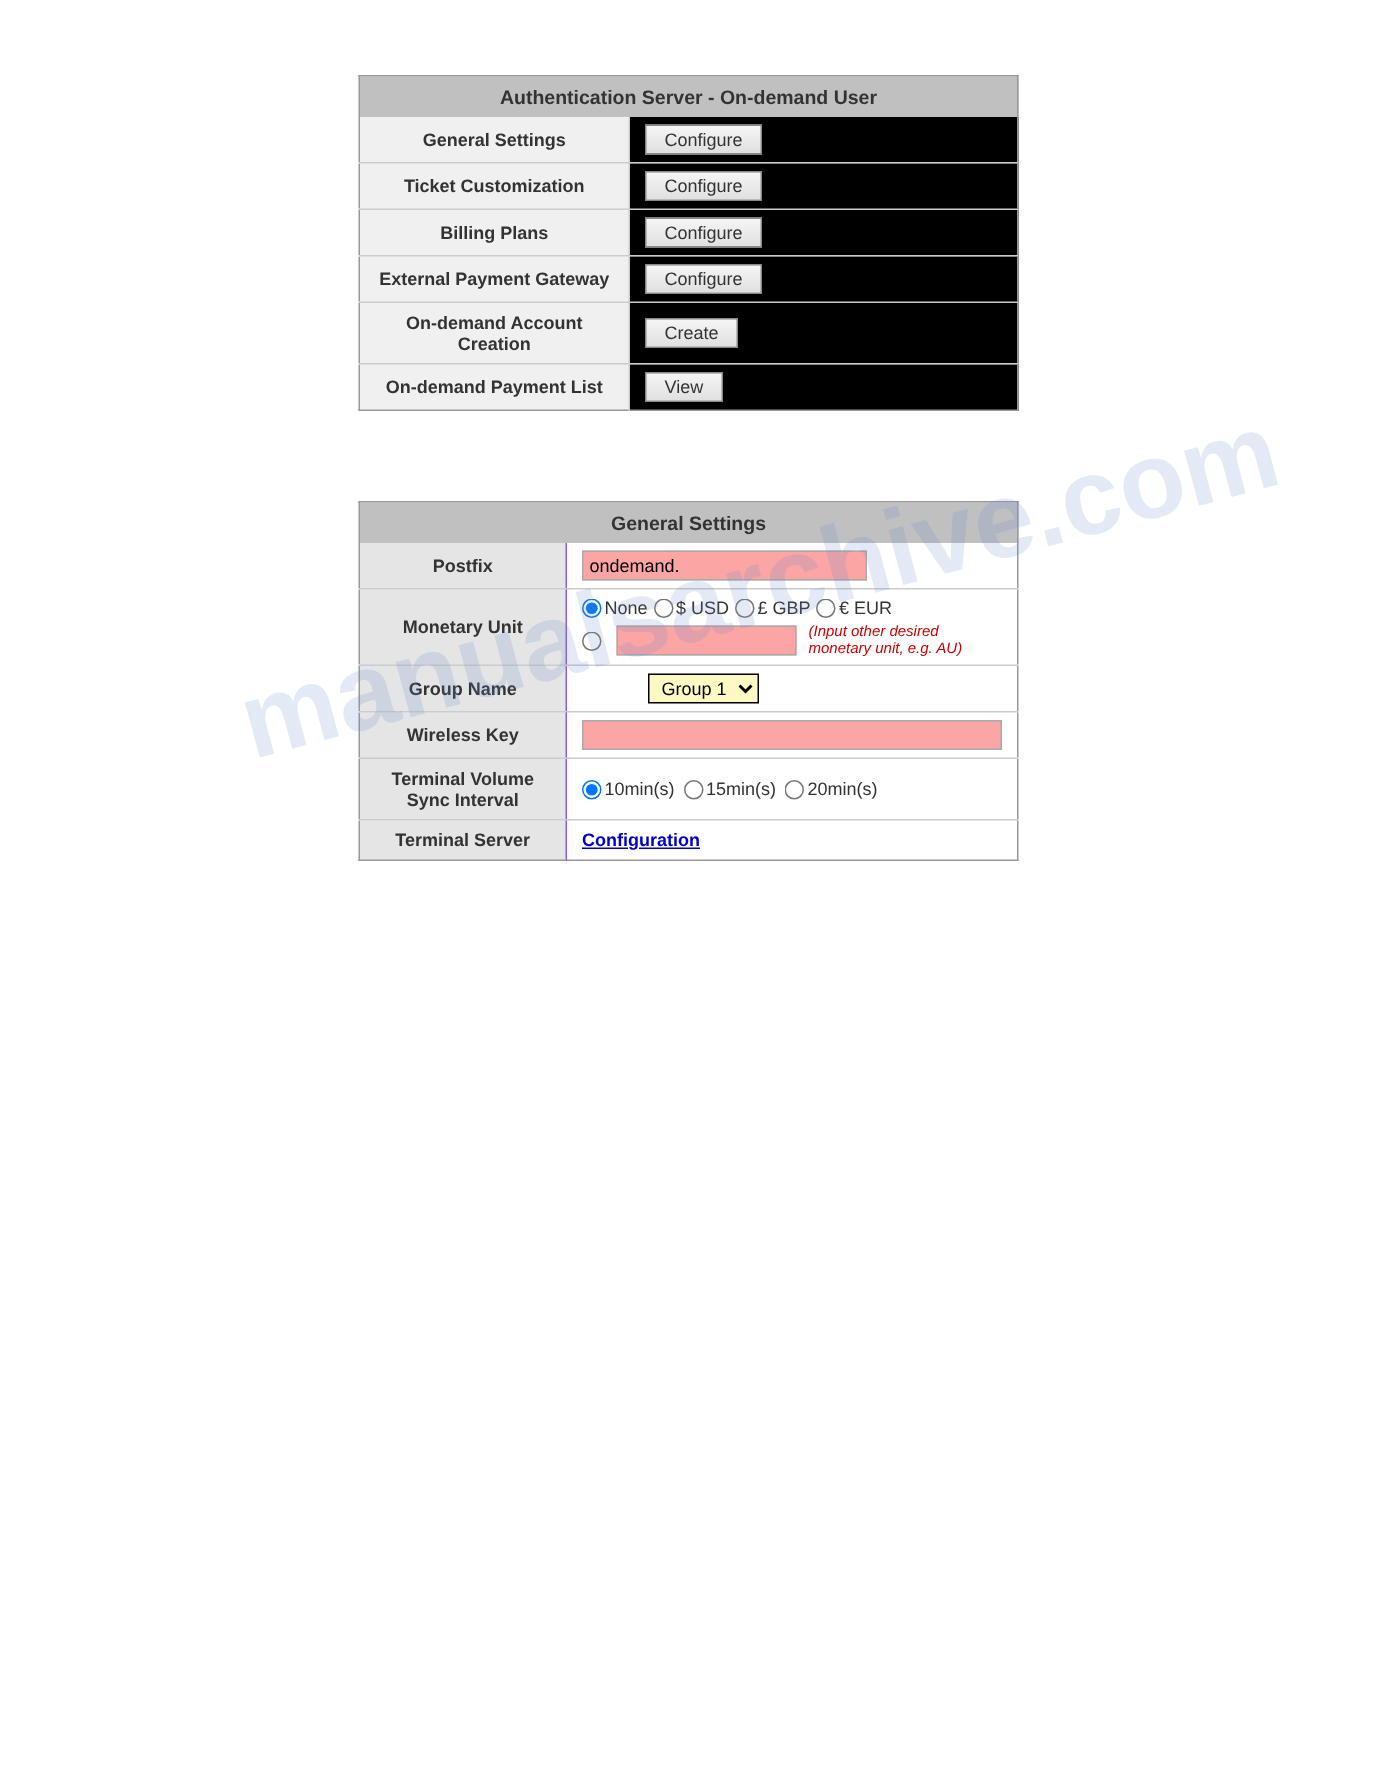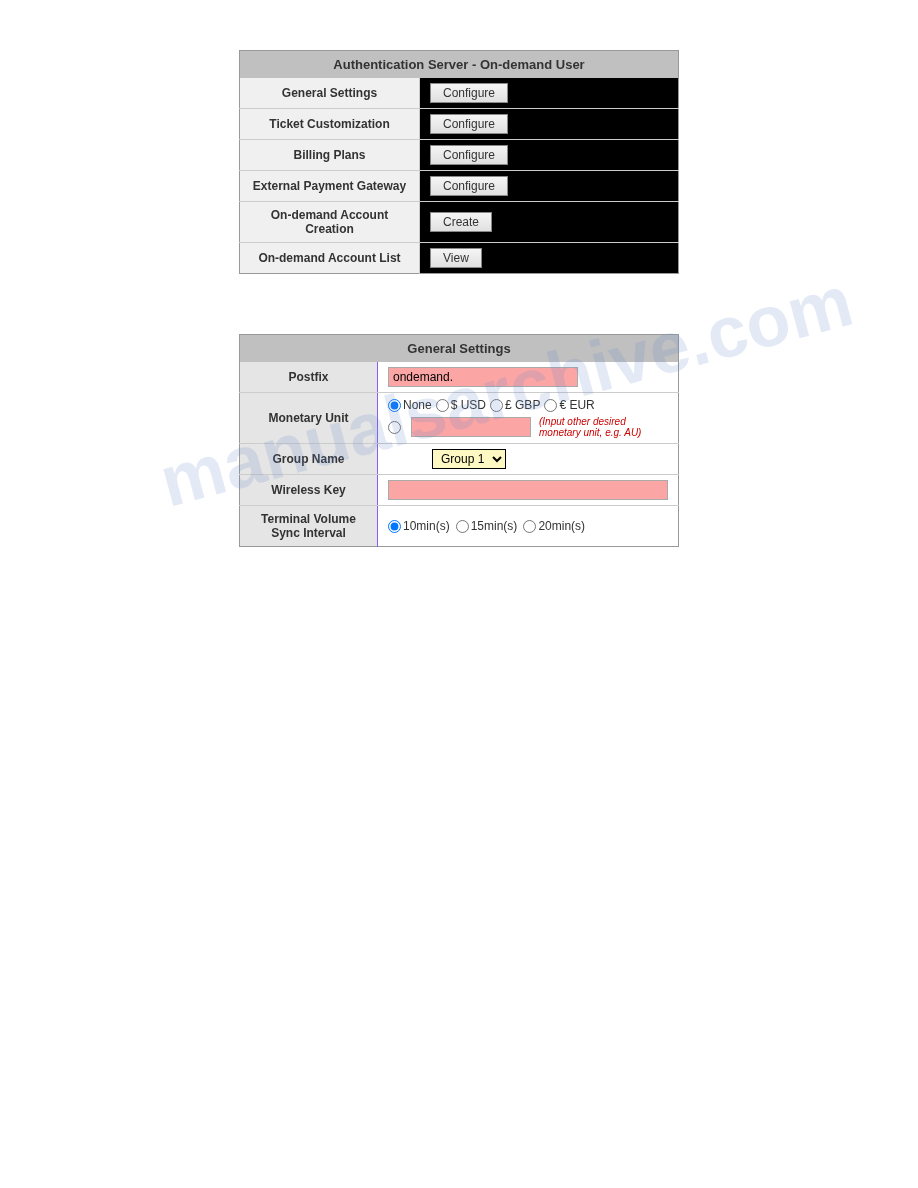--- a/index.html
+++ b/index.html
@@ -231,21 +231,21 @@
           </tr>
           <tr>
             <td class="label-cell">External Payment Gateway</td>
             <td class="value-cell"><button class="btn-configure">Configure</button></td>
           </tr>
           <tr>
             <td class="label-cell">On-demand Account Creation</td>
             <td class="value-cell"><button class="btn-create">Create</button></td>
           </tr>
           <tr>
-            <td class="label-cell">On-demand Account List</td>
+            <td class="label-cell">On-demand Payment List</td>
             <td class="value-cell"><button class="btn-view">View</button></td>
           </tr>
         </tbody>
     </table>
 
     <table class="gen-table">
       <thead>
         <tr>
           <td colspan="2" class="gen-header">General Settings</td>
         </tr>
@@ -312,17 +312,23 @@
               <label class="radio-item">
                 <input type="radio" name="sync" value="15" style=""> 15min(s)
               </label>
               <label class="radio-item">
                 <input type="radio" name="sync" value="20" style=""> 20min(s)
               </label>
             </div>
           </td>
         </tr>
 
+        <tr>
+          <td class="gen-label">Terminal Server</td>
+          <td class="gen-value">
+            <a href="#" class="config-link">Configuration</a>
+          </td>
+        </tr>
       </tbody>
     </table>
 
   </div>
 </div>
 
 </body></html>

